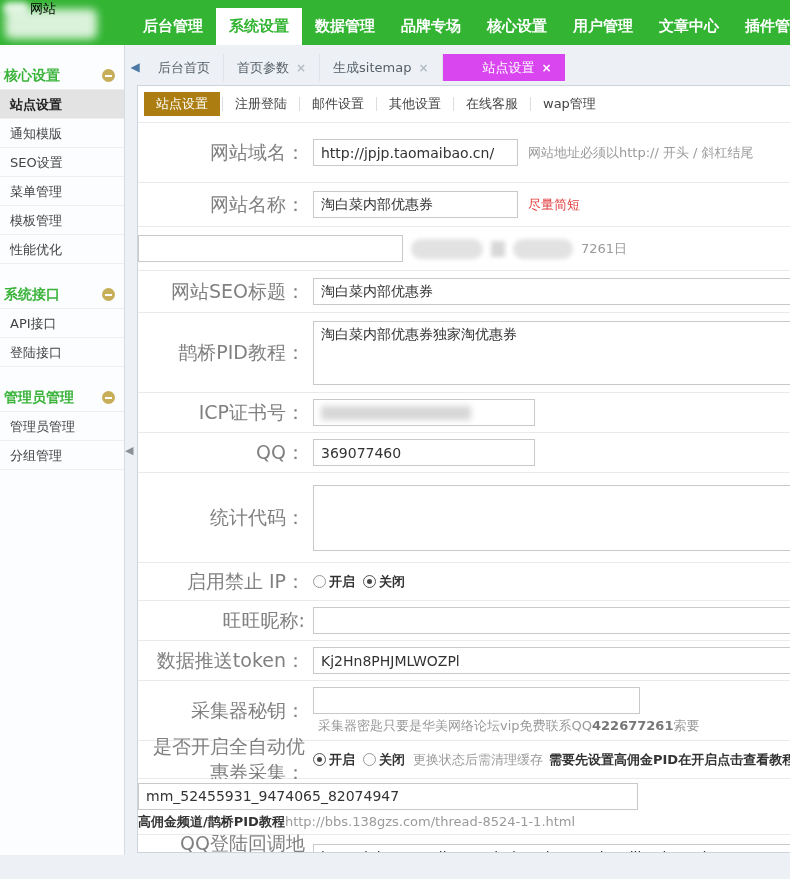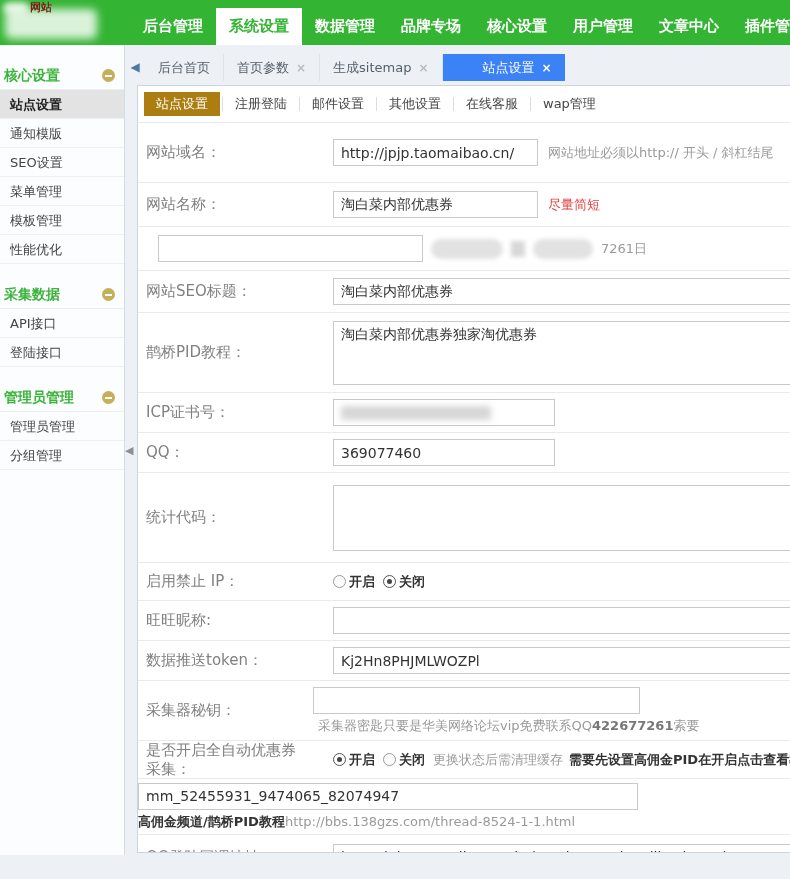--- a/index.html
+++ b/index.html
@@ -6,53 +6,53 @@
   html,body { width:790px; height:879px; }
   body {
     position:relative; overflow:hidden;
     background:#edf1f5;
     font-family:"DejaVu Sans","Liberation Sans",sans-serif;
     font-size:13px; color:#333;
   }
   
   .topnav { position:absolute; left:0; top:0; width:790px; height:45px; background:#33b433; display:flex; }
   .logo { position:relative; width:130px; height:45px; flex-shrink:0; }
-  .logo-text { position:absolute; left:30px; top:0; color:#7f1d1d; font-size:11px; font-weight:bold; z-index:2; }
+  .logo-text { position:absolute; left:30px; top:0; color:#000000; font-size:13px; font-weight:normal; z-index:2; }
   .blur-blob { position:absolute; background:rgba(255,255,255,.82); filter:blur(4px); border-radius:6px; }
   .b1 { left:3px; top:2px; width:26px; height:12px; filter:blur(3px); }
   .b2 { left:5px; top:9px; width:92px; height:30px; }
   .navitems { display:flex; }
   .navitem { height:37px; margin-top:8px; line-height:37px; padding:0 13px; color:#fff; font-size:15px; font-weight:bold; white-space:nowrap; cursor:pointer; }
   .navitem.active { background:#fff; color:#33b433; }
   
   .tabstrip { position:absolute; left:125px; top:45px; width:665px; height:40px; background:#edf1f5; display:flex; align-items:flex-end; }
   .tab-scroll { width:20px; text-align:center; color:#4d79a6; font-size:12px; line-height:26px; height:26px; margin-bottom:5px; cursor:pointer; }
   .tab { height:27px; line-height:27px; margin-bottom:4px; padding:0 13px; font-size:13px; color:#55606a; white-space:nowrap; border-right:1px solid #dde3e9; cursor:pointer; }
   .tab .x { margin-left:7px; color:#b3bbc4; font-size:12px; font-weight:bold; cursor:pointer; }
-  .tab.active { background:#3b82f6; color:#fff; border-right:none;padding-left:40px; }
+  .tab.active { background:#d946ef; color:#fff; border-right:none;padding-left:40px; }
   .tab.active .x { color:#fff; }
   
   .sidebar { position:absolute; left:0; top:45px; width:125px; height:810px; background:#fbfdfe; border-right:1px solid #d3dde3; }
   .sgroup-title { position:relative; height:29px; line-height:29px; padding-left:4px; color:#3cb43c; font-size:14px; font-weight:bold; border-bottom:1px solid #ebeef0;margin-top:16px; }
   .minus-ico { position:absolute; right:9px; top:8px; width:13px; height:13px; border-radius:50%; background:#c7ae58; }
   .minus-ico::after { content:""; position:absolute; left:3px; top:5.5px; width:7px; height:2px; background:#fff; }
   .sitem { height:29px; line-height:29px; padding-left:10px; font-size:13px; color:#444; border-bottom:1px solid #eef1f3; cursor:pointer; }
   .sitem.active { background:#e3e3e3; color:#222; font-weight:bold; }
   .collapse-handle { position:absolute; left:125px; top:444px; color:#8a9096; font-size:11px; cursor:pointer; z-index:5; }
   
   .panel { position:absolute; left:137px; top:85px; width:700px; height:768px; background:#fff; border:1px solid #ccd5dd; overflow:hidden; }
   .subtabs { display:flex; align-items:center; height:37px; padding-left:6px; border-bottom:1px solid #e6ebef; }
   .subtab { font-size:13px; color:#444; padding:0 12px; line-height:14px; cursor:pointer; }
   .subtab + .subtab { border-left:1px solid #ddd; }
   .subtab.active { background:#ac7e11; color:#fff; padding:5px 12px; line-height:14px; border-left:none; margin-right:2px; }
   .subtab.active + .subtab { border-left:1px solid #ddd; }
   
   .row { display:flex; align-items:center; border-bottom:1px solid #eaeaea; position:relative; background:#fff; }
-  .lbl { width:175px; padding-right:8px; color:#808080; font-size:15px; flex-shrink:0;padding-left:8px; }
-  .ctl { display:flex; align-items:center; gap:10px;margin-left:20px; }
+  .lbl { width:175px; padding-right:8px; text-align:right; color:#808080; font-size:19px; flex-shrink:0;padding-left:8px; }
+  .ctl { display:flex; align-items:center; gap:10px; }
   .stack { display:flex; flex-direction:column; justify-content:center; gap:3px; }
   input.txt, textarea.txt { border:1px solid #c9c9c9; font-size:14px; color:#333; padding:0 7px; font-family:inherit; background:#fff; outline:none; }
   input.txt { height:27px; }
   textarea.txt { padding:4px 7px; resize:none; overflow:hidden; }
   .w205{width:205px} .w222{width:222px} .w265{width:265px} .w327{width:327px} .wide{width:500px}
   .h64{height:64px} .h66{height:66px}
   .hint { font-size:13px; color:#9a9a9a; white-space:nowrap; }
   .hint.red { color:#e23d3d; }
   .hint.dark { color:#333; font-weight:bold; }
   .subhint { font-size:13px; color:#9a9a9a; white-space:nowrap; }
@@ -103,21 +103,21 @@
     <span>核心设置</span>
     <span class="minus-ico"></span>
   </div>
   <div class="sitem active">站点设置</div>
   <div class="sitem">通知模版</div>
   <div class="sitem">SEO设置</div>
   <div class="sitem">菜单管理</div>
   <div class="sitem">模板管理</div>
   <div class="sitem">性能优化</div>
   <div class="sgroup-title">
-    <span>采集数据</span>
+    <span>系统接口</span>
     <span class="minus-ico"></span>
   </div>
   <div class="sitem">API接口</div>
   <div class="sitem">登陆接口</div>
   <div class="sgroup-title">
     <span>管理员管理</span>
     <span class="minus-ico"></span>
   </div>
   <div class="sitem">管理员管理</div>
   <div class="sitem">分组管理</div>

